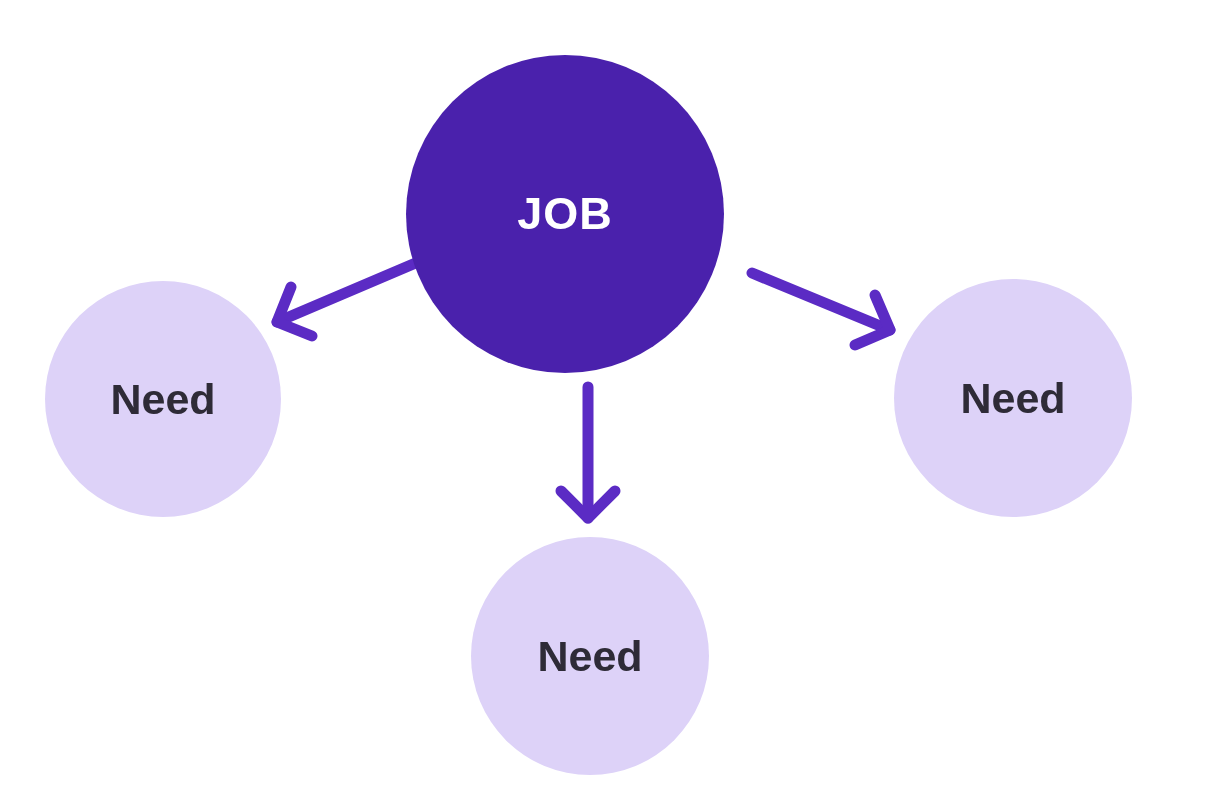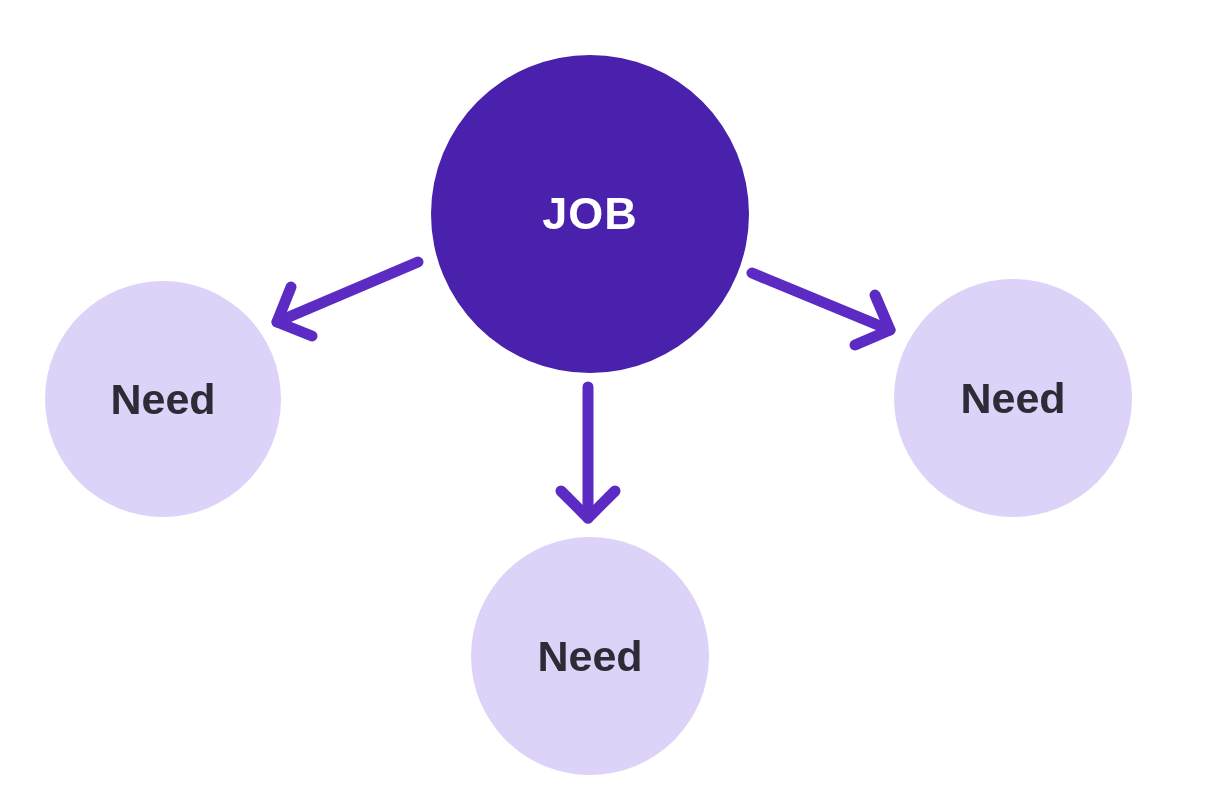--- a/index.html
+++ b/index.html
@@ -41,21 +41,21 @@
     color: var(--primary-text);
     font-size: 45px;
     letter-spacing: 1px;
   }
   .node-secondary {
     background: var(--secondary-node);
     color: var(--secondary-text);
     font-size: 43px;
     text-align: right;
   }
-  #node-job    { left: 431px; top: 55px;  width: 318px; height: 318px; }
+  #node-job    { left: 406px; top: 55px;  width: 318px; height: 318px; }
   #node-left   { left: 45px;  top: 281px; width: 236px; height: 236px; }
   #node-bottom { left: 471px; top: 537px; width: 238px; height: 238px; }
   #node-right  { left: 894px; top: 279px; width: 238px; height: 238px; }
 </style>
 </head>
 <body>
 
 <div class="canvas">
 
   <svg class="arrows" viewBox="0 0 1218 810" xmlns="http://www.w3.org/2000/svg">

